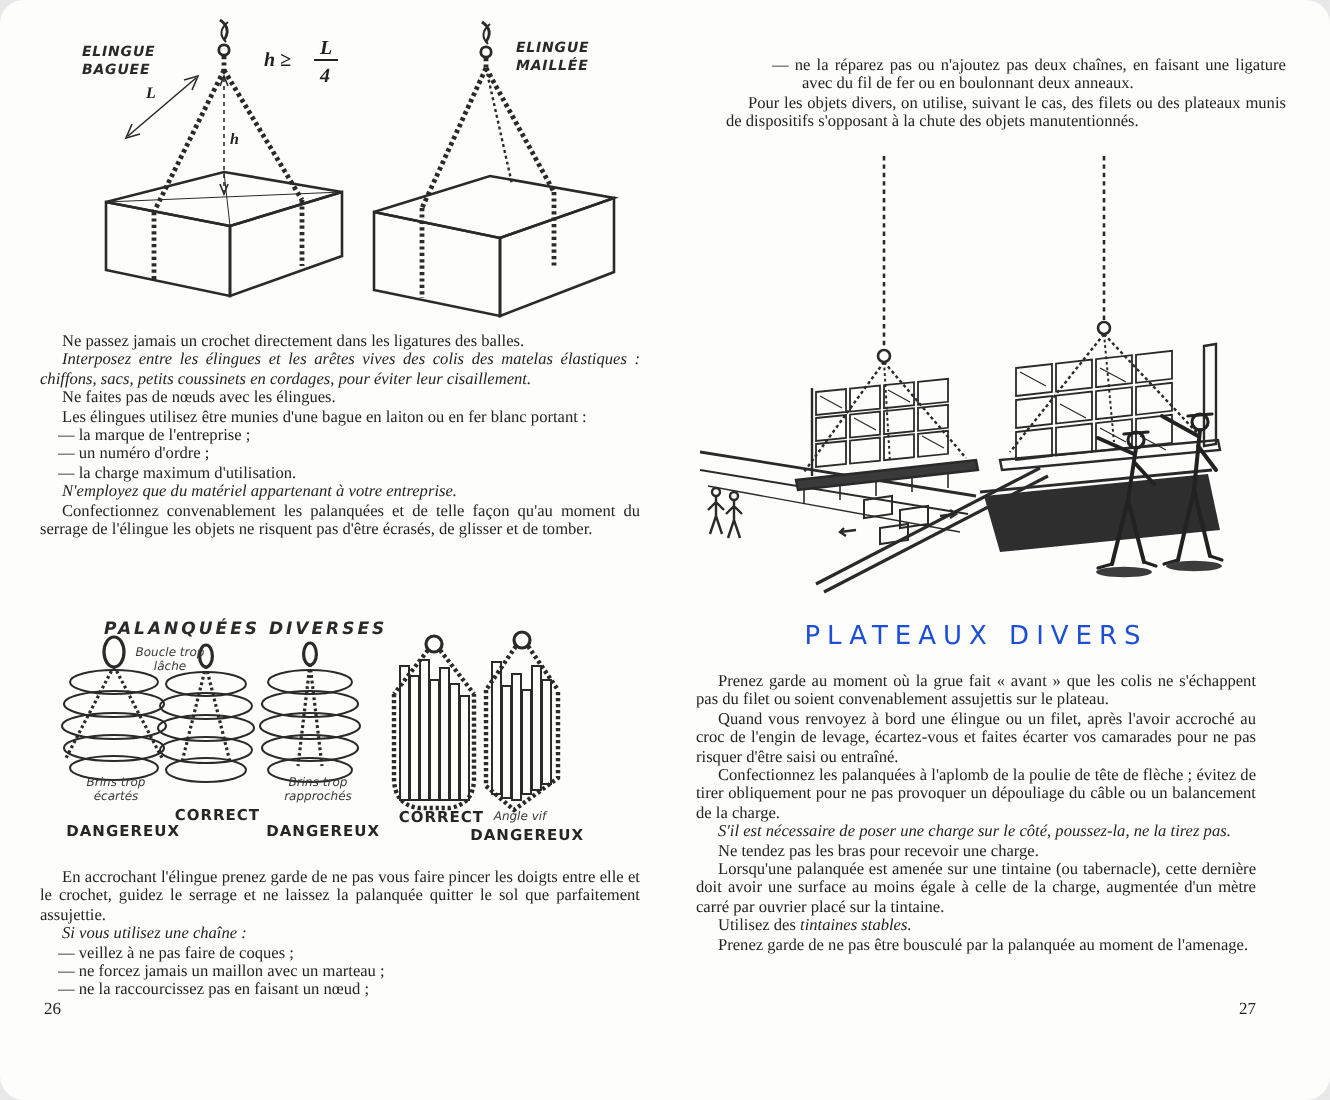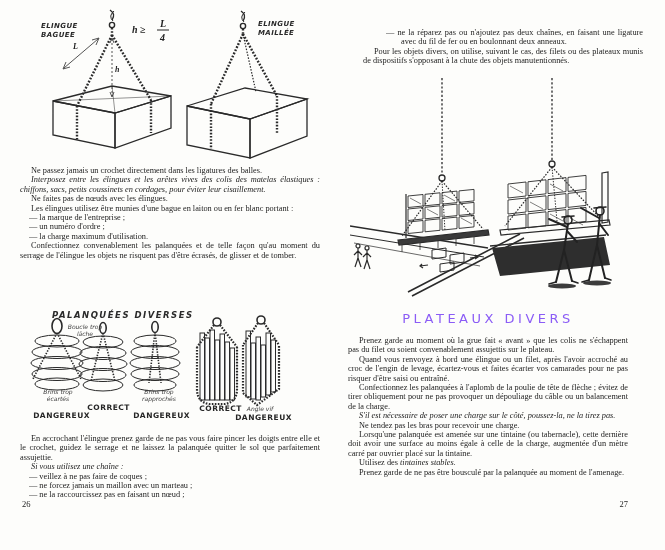--- a/index.html
+++ b/index.html
@@ -1,27 +1,27 @@
 <!DOCTYPE html>
 <html><head>
 <meta charset="utf-8">
 <style>
   html,body{margin:0;padding:0;background:#e8e8e8;}
   .spread{position:relative;width:665px;height:550px;background:#fdfdfb;overflow:hidden;
-          font-family:"Liberation Serif","DejaVu Serif",serif;color:#242424;}
+          font-family:"Liberation Serif","DejaVu Serif",serif;color:#242424;border-radius:12px;}
   .abs{position:absolute;}
   .body-text{font-size:8.3px;line-height:9.4px;text-align:justify;color:#232323;}
   .body-text p{margin:0;text-indent:11px;}
   .body-text p.it{font-style:italic;}
   .body-text p.li{text-indent:0;padding-left:9px;}
   .body-text p.hang{text-indent:-15px;padding-left:38px;}
   .hand-heading{font-family:"DejaVu Sans",sans-serif;font-style:italic;font-weight:bold;
                 font-size:8.5px;letter-spacing:1.5px;color:#2a2a2a;text-align:center;white-space:nowrap;}
   .big-heading{font-family:"DejaVu Sans",sans-serif;font-weight:500;font-size:13px;
-               letter-spacing:3.5px;color:#8b5cf6;text-align:center;white-space:nowrap;}
+               letter-spacing:3.5px;color:#1d4ed8;text-align:center;white-space:nowrap;}
   .cap{font-family:"DejaVu Sans",sans-serif;font-style:italic;font-size:6px;line-height:6.8px;
        color:#3a3a3a;text-align:center;}
   .verdict{font-family:"DejaVu Sans",sans-serif;font-size:7.5px;font-weight:bold;
            letter-spacing:.5px;color:#262626;text-align:right;white-space:nowrap;}
   .pagenum{font-size:8.5px;color:#232323;}
   svg{display:block;}
   svg text.figlab{font-family:"DejaVu Sans",sans-serif;font-style:italic;font-weight:bold;
                   font-size:7px;letter-spacing:.4px;fill:#2a2a2a;}
   svg text.formula{font-family:"Liberation Serif",serif;font-style:italic;font-weight:bold;
                    font-size:10px;fill:#222;}
@@ -92,20 +92,21 @@
     </div>
 
     <div class="abs body-text" style="left:20px;top:166px;width:300px;">
       <p>Ne passez jamais un crochet directement dans les ligatures des balles.</p>
       <p class="it">Interposez entre les élingues et les arêtes vives des colis des matelas élastiques : chiffons, sacs, petits coussinets en cordages, pour éviter leur cisaillement.</p>
       <p>Ne faites pas de nœuds avec les élingues.</p>
       <p>Les élingues utilisez être munies d'une bague en laiton ou en fer blanc portant :</p>
       <p class="li">— la marque de l'entreprise ;</p>
       <p class="li">— un numéro d'ordre ;</p>
       <p class="li">— la charge maximum d'utilisation.</p>
+      <p class="it">N'employez que du matériel appartenant à votre entreprise.</p>
       <p>Confectionnez convenablement les palanquées et de telle façon qu'au moment du serrage de l'élingue les objets ne risquent pas d'être écrasés, de glisser et de tomber.</p>
     </div>
 
     <div class="abs hand-heading" style="left:52px;top:310px;width:136px;">PALANQUÉES DIVERSES</div>
 
     <div class="abs" style="left:15px;top:315px;width:300px;height:112px;">
       <svg width="300" height="112" viewBox="0 0 300 112">
 
         <g stroke="#2a2a2a" fill="none">
           <ellipse cx="42" cy="11" rx="5" ry="7.5" stroke-width="1.6"></ellipse>

